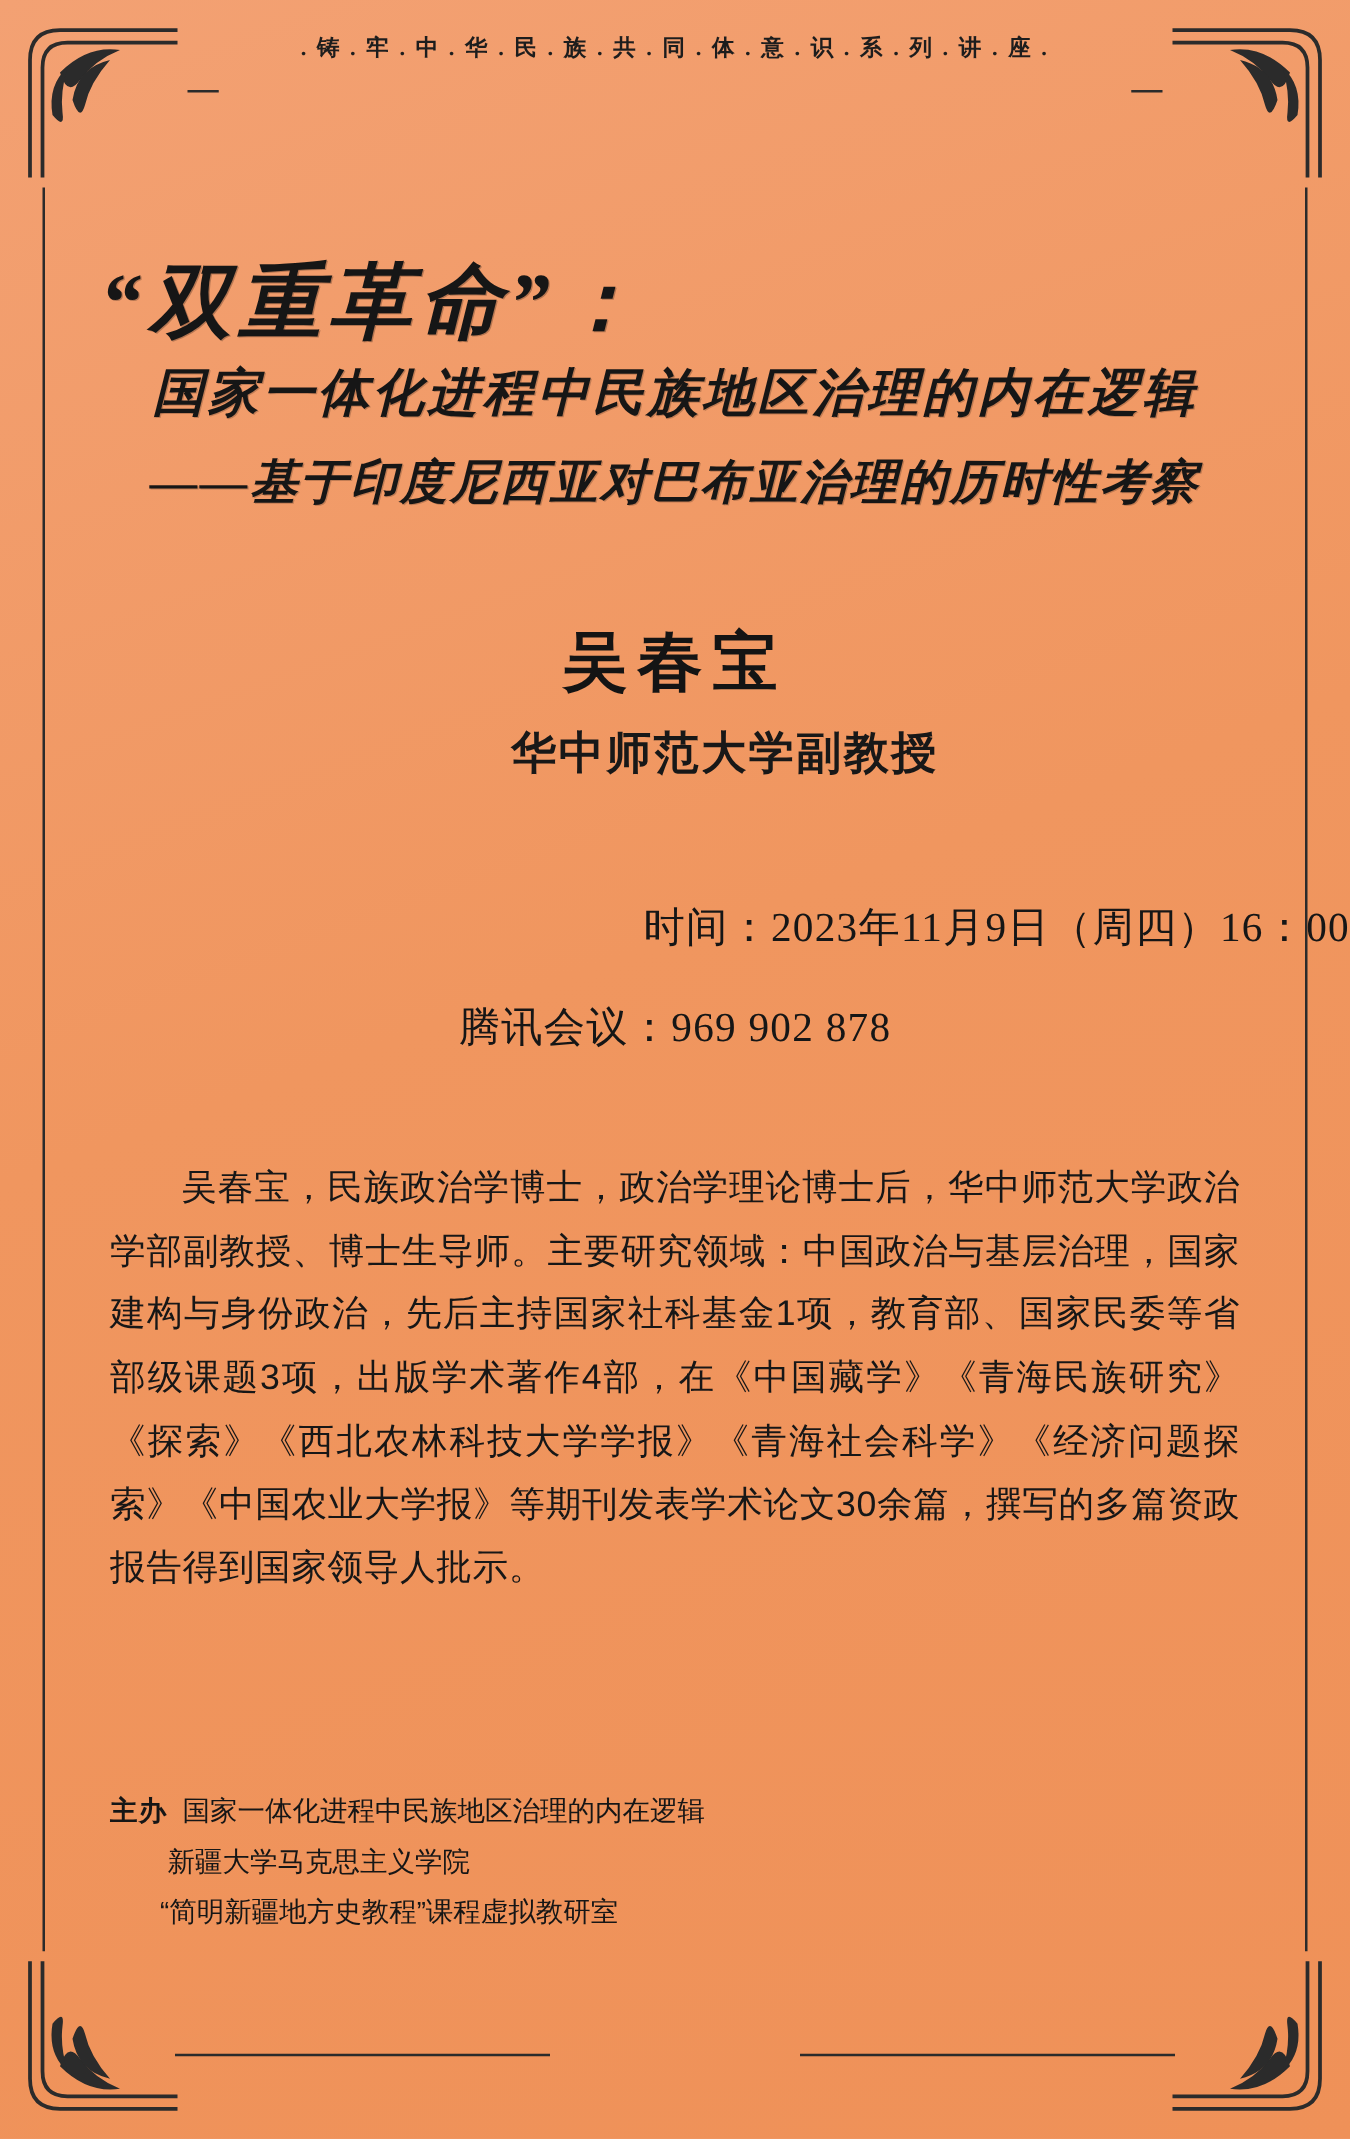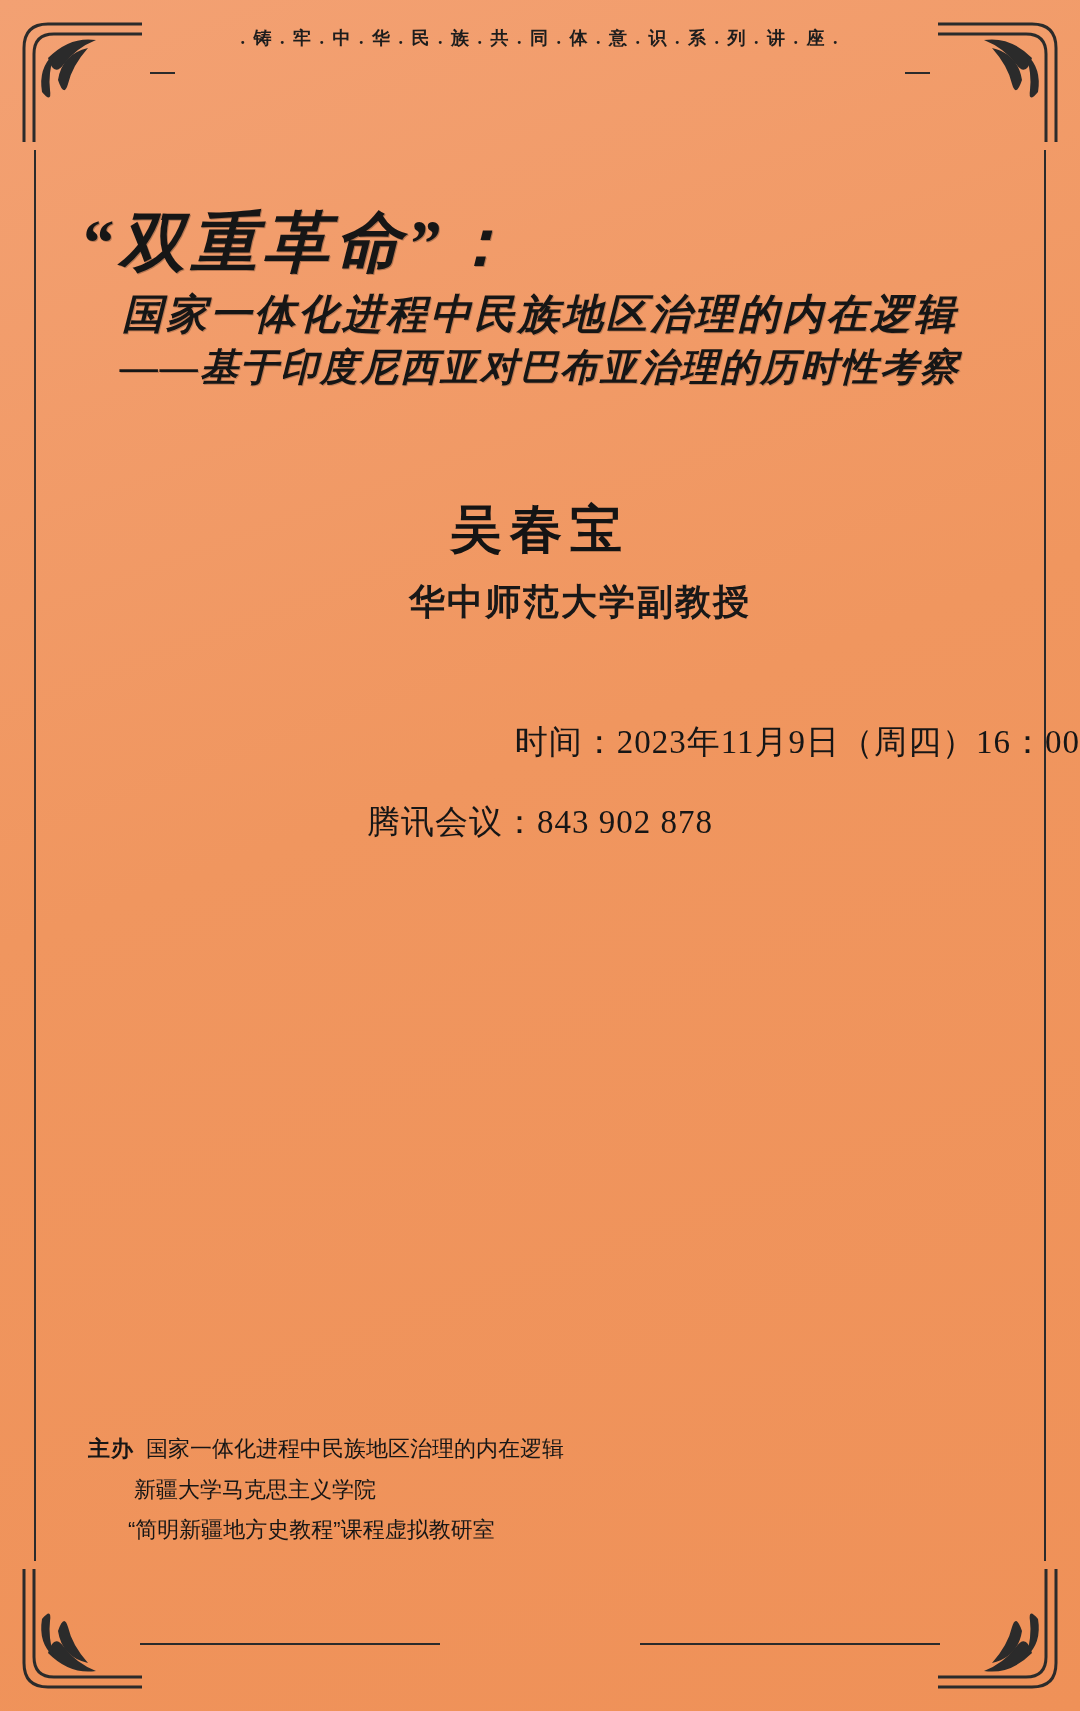--- a/index.html
+++ b/index.html
@@ -106,21 +106,21 @@
     line-height: 1.35;
     margin-top: 6px;
     text-shadow: 1px 1px 0 rgba(0,0,0,0.2);
   }
   .title-line-3 {
     font-size: 38px;
     font-weight: bold;
     font-style: italic;
     letter-spacing: 2px;
     line-height: 1.35;
-    margin-top: 0;
+    margin-top: 19px;
     text-shadow: 1px 1px 0 rgba(0,0,0,0.2);
   }
 
   
   .speaker-name {
     position: absolute;
     top: 495px;
     left: 0;
     width: 100%;
     text-align: center;
@@ -256,22 +256,23 @@
   <div class="title-block">
     <div class="title-line-1">“双重革命”：</div>
     <div class="title-line-2">国家一体化进程中民族地区治理的内在逻辑</div>
     <div class="title-line-3">——基于印度尼西亚对巴布亚治理的历时性考察</div>
   </div>
 
   <div class="speaker-name">吴春宝</div>
   <div class="speaker-affil">华中师范大学副教授</div>
 
   <div class="meta-time">时间：2023年11月9日（周四）16：00</div>
-  <div class="meta-meeting">腾讯会议：843 902 878</div>
-
+  <div class="meta-meeting">腾讯会议：969 902 878</div>
+
+  <div class="bio">吴春宝，民族政治学博士，政治学理论博士后，华中师范大学政治学部副教授、博士生导师。主要研究领域：中国政治与基层治理，国家建构与身份政治，先后主持国家社科基金1项，教育部、国家民委等省部级课题3项，出版学术著作4部，在《中国藏学》《青海民族研究》《探索》《西北农林科技大学学报》《青海社会科学》《经济问题探索》《中国农业大学报》等期刊发表学术论文30余篇，撰写的多篇资政报告得到国家领导人批示。</div>
 
   <div class="organizers">
     <div class="org-row">
       <span class="org-label">主办</span>
       <span>国家一体化进程中民族地区治理的内在逻辑</span>
     </div>
     <div class="org-sub">新疆大学马克思主义学院</div>
     <div class="org-sub2">“简明新疆地方史教程”课程虚拟教研室</div>
   </div>
 

